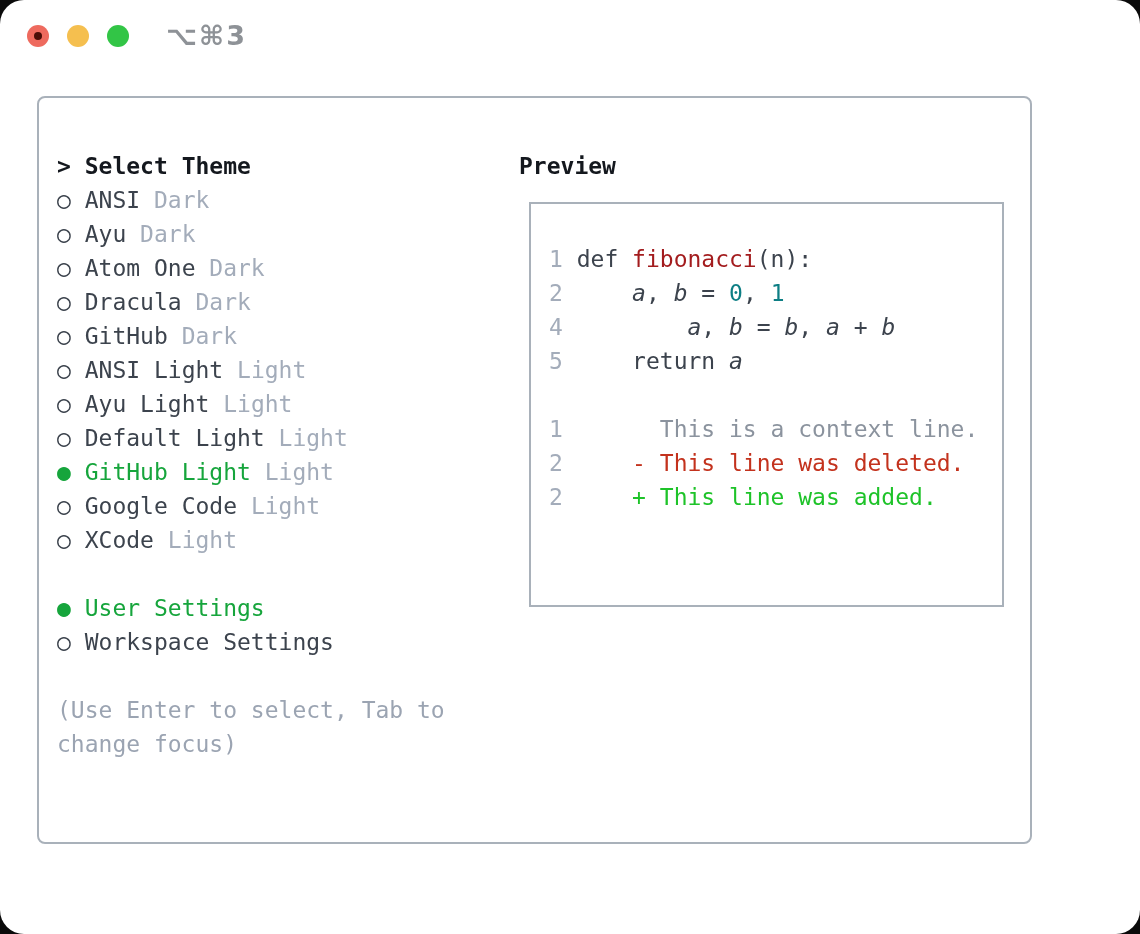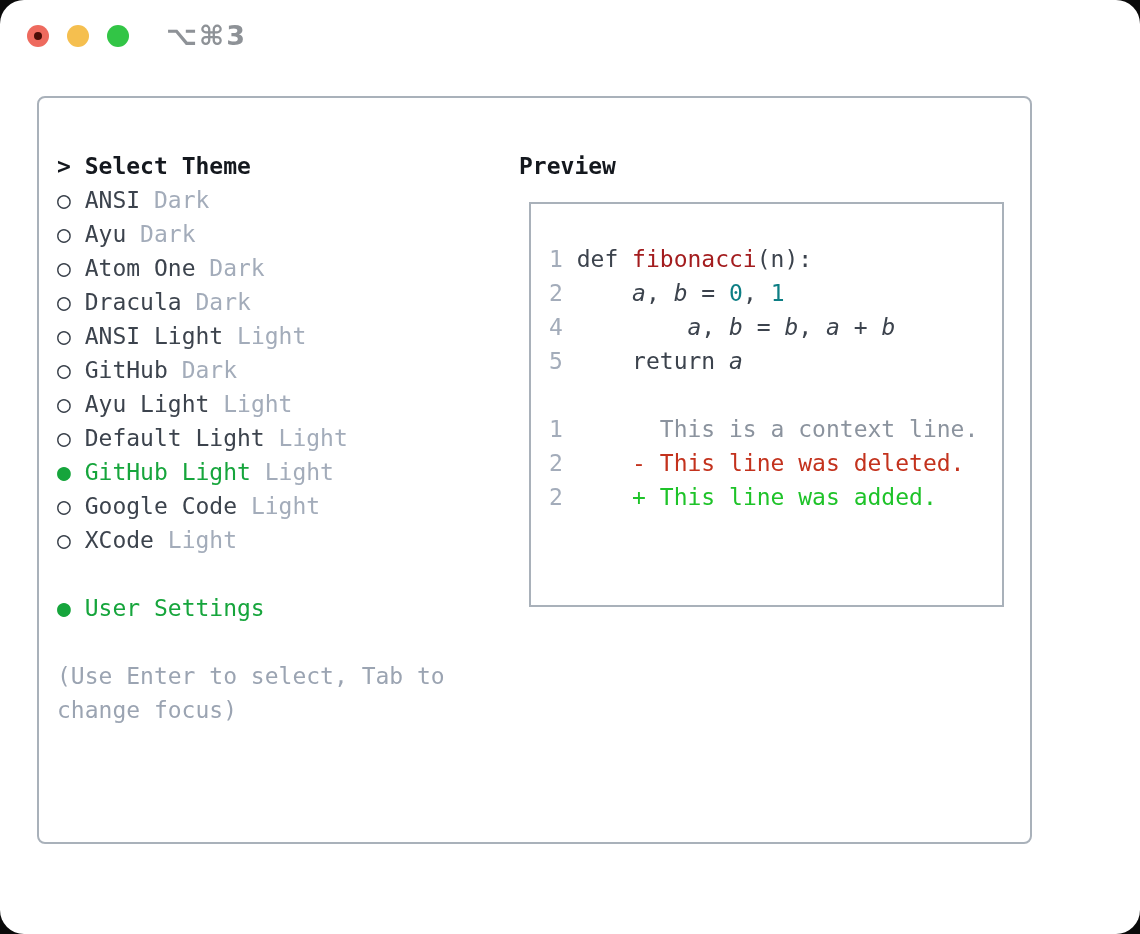--- a/index.html
+++ b/index.html
@@ -63,34 +63,35 @@
   <div class="panel">
 
     <div class="menu">
       <div class="row header-row"><span class="caret">&gt; </span><span class="hdr">Select Theme</span></div>
 
       <div id="theme-list">
           <div class="row theme-option"><span class="bullet">○</span><span class="nm"> ANSI</span><span class="tag"> Dark</span></div>
           <div class="row theme-option"><span class="bullet">○</span><span class="nm"> Ayu</span><span class="tag"> Dark</span></div>
           <div class="row theme-option"><span class="bullet">○</span><span class="nm"> Atom One</span><span class="tag"> Dark</span></div>
           <div class="row theme-option"><span class="bullet">○</span><span class="nm"> Dracula</span><span class="tag"> Dark</span></div>
+          <div class="row theme-option"><span class="bullet">○</span><span class="nm"> GitHub</span><span class="tag"> Dark</span></div>
           <div class="row theme-option"><span class="bullet">○</span><span class="nm"> ANSI Light</span><span class="tag"> Light</span></div>
-          <div class="row theme-option"><span class="bullet">○</span><span class="nm"> GitHub</span><span class="tag"> Dark</span></div>
           <div class="row theme-option"><span class="bullet">○</span><span class="nm"> Ayu Light</span><span class="tag"> Light</span></div>
           <div class="row theme-option"><span class="bullet">○</span><span class="nm"> Default Light</span><span class="tag"> Light</span></div>
           <div class="row theme-option selected"><span class="bullet">●</span><span class="nm"> GitHub Light</span><span class="tag"> Light</span></div>
           <div class="row theme-option"><span class="bullet">○</span><span class="nm"> Google Code</span><span class="tag"> Light</span></div>
           <div class="row theme-option"><span class="bullet">○</span><span class="nm"> XCode</span><span class="tag"> Light</span></div>
         </div>
 
       <div class="row spacer"></div>
 
 
       <div id="apply-list">
           <div class="row apply-option selected"><span class="bullet">●</span><span class="nm"> User Settings</span></div>
+          <div class="row apply-option"><span class="bullet">○</span><span class="nm"> Workspace Settings</span></div>
         </div>
 
       <div class="row spacer"></div>
 
       <div class="hint">
         <div class="row hint-line">(Use Enter to select, Tab to</div>
         <div class="row hint-line">change focus)</div>
       </div>
     </div>
 

